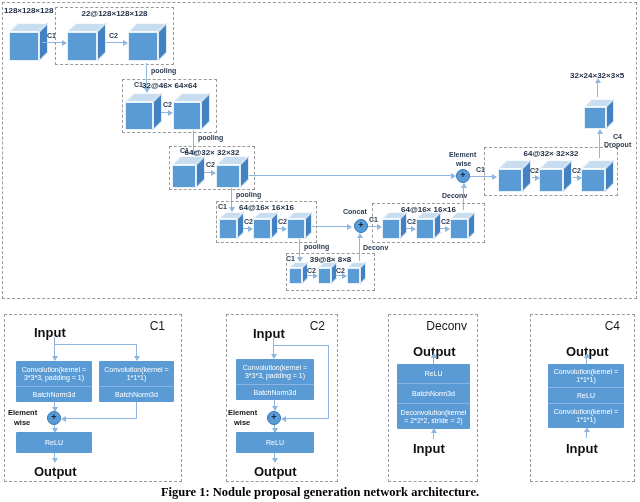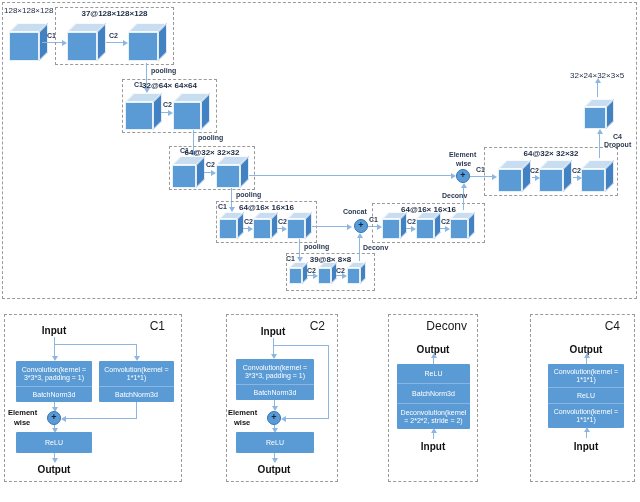--- a/index.html
+++ b/index.html
@@ -1,21 +1,21 @@
 <!DOCTYPE html>
 <html><head>
 <meta charset="utf-8">
 <style>
   html,body{margin:0;padding:0;background:#fff;}
   .stage{position:relative;width:640px;height:502px;background:#fff;overflow:hidden;
          font-family:"Liberation Sans",sans-serif;}
   .dash{position:absolute;border:1px dashed #9a9a9a;box-sizing:border-box;}
   .dlabel{position:absolute;left:0;right:0;top:1px;text-align:center;
           font-weight:bold;font-size:8px;color:#1c2a42;letter-spacing:0px;}
-  .dim{position:absolute;font-weight:normal;font-size:8px;color:#1c2a42;font-style:normal;text-align:right;}
+  .dim{position:absolute;font-weight:bold;font-size:8px;color:#1c2a42;font-style:normal;text-align:right;}
   .elb{position:absolute;font-weight:bold;font-size:7px;color:#2b3a52;font-style:normal;line-height:8px;}
   
   .cube{position:absolute;width:calc(var(--w) + var(--d));height:calc(var(--h) + var(--d));}
   .cube i{position:absolute;display:block;box-sizing:border-box;border:1px solid rgba(255,255,255,.85);}
   .cube .f{left:0;top:var(--d);width:var(--w);height:var(--h);background:#5b9bd5;}
   .cube .t{left:0;top:0;width:var(--w);height:var(--d);background:#c9ddf1;
            transform:skewX(-45deg);transform-origin:0 100%;}
   .cube .s{left:var(--w);top:var(--d);width:var(--d);height:var(--h);background:#4282c2;
            transform:skewY(-45deg);transform-origin:0 0;}
   .s128{--w:30px;--h:29px;--d:9px;}
@@ -35,21 +35,21 @@
   .v::after{content:"";position:absolute;bottom:-5px;left:-2.3px;
             border:3px solid transparent;border-bottom:none;border-top:5px solid #8db6e0;}
   .vu::after{content:"";position:absolute;top:-5px;left:-2.3px;
             border:3px solid transparent;border-top:none;border-bottom:5px solid #8db6e0;}
   
   .plus{position:absolute;width:14px;height:14px;border-radius:50%;background:#5b9bd5;
         border:1.5px solid #2e75b6;box-sizing:border-box;color:#10233f;
         font-weight:bold;font-size:9px;line-height:10px;text-align:center;}
   
   .btitle{position:absolute;font-size:12px;color:#1a1a1a;}
-  .iolabel{position:absolute;width:40px;text-align:center;font-weight:bold;font-size:10px;color:#111;}
+  .iolabel{position:absolute;width:40px;font-weight:bold;font-size:13px;color:#111;}
   .ew{position:absolute;font-weight:bold;font-size:7.5px;color:#111;}
   .bluebox{position:absolute;background:#5b9bd5;border-radius:1px;}
   .brow{display:flex;align-items:center;justify-content:center;text-align:center;
         color:#fff;font-size:7px;line-height:8px;padding:1px 2px;box-sizing:border-box;
         border-bottom:1px solid #8ab5e2;}
   .brow:last-child{border-bottom:none;}
   .caption{position:absolute;left:0;right:0;top:485px;text-align:center;
            font-family:"Liberation Serif",serif;font-weight:bold;font-size:12.5px;color:#000;}
 </style>
 </head>
@@ -64,41 +64,41 @@
     <div class="cube s128" style="left:6px;top:20px;">
         <i class="t"></i>
         <i class="s"></i>
         <i class="f"></i>
       </div>
 
     <i class="ar h" style="left:39px;top:39px;width:20px;"></i>
     <b class="elb" style="left:44px;top:29px;">C1</b>
 
     <div class="dash" style="left:52px;top:4px;width:119px;height:58px;">
-      <div class="dlabel">37@128×128×128</div>
+      <div class="dlabel">22@128×128×128</div>
     </div>
     <div class="cube s128" style="left:64px;top:20px;">
         <i class="t"></i>
         <i class="s"></i>
         <i class="f"></i>
       </div>
     <div class="cube s128" style="left:125px;top:20px;">
         <i class="t"></i>
         <i class="s"></i>
         <i class="f"></i>
       </div>
     <i class="ar h" style="left:103px;top:39px;width:17px;"></i>
     <b class="elb" style="left:106px;top:29px;">C2</b>
 
     <i class="ar v" style="left:143px;top:60px;height:25px;"></i>
     <b class="elb" style="left:148px;top:64px;">pooling</b>
     <b class="elb" style="left:131px;top:78px;">C1</b>
 
     <div class="dash" style="left:119px;top:76px;width:95px;height:54px;">
-      <div class="dlabel">32@64× 64×64</div>
+      <div class="dlabel">32@46× 64×64</div>
     </div>
     <div class="cube s64" style="left:122px;top:90px;">
         <i class="t"></i>
         <i class="s"></i>
         <i class="f"></i>
       </div>
     <div class="cube s64" style="left:170px;top:90px;">
         <i class="t"></i>
         <i class="s"></i>
         <i class="f"></i>
@@ -330,13 +330,14 @@
     <i class="ar vu" style="left:55px;top:43px;height:6px;"></i>
     <div class="bluebox" style="left:17px;top:49px;width:76px;">
       <div class="brow" style="height:24px;">Convolution(kernel = 1*1*1)</div>
       <div class="brow" style="height:16px;">ReLU</div>
       <div class="brow" style="height:24px;">Convolution(kernel = 1*1*1)</div>
     </div>
     <i class="ar vu" style="left:55px;top:117px;height:6px;"></i>
     <span class="iolabel" style="left:35px;top:126px;">Input</span>
   </div>
 
+  <div class="caption">Figure 1: Nodule proposal generation network architecture.</div>
 </div>
 
 </body></html>

